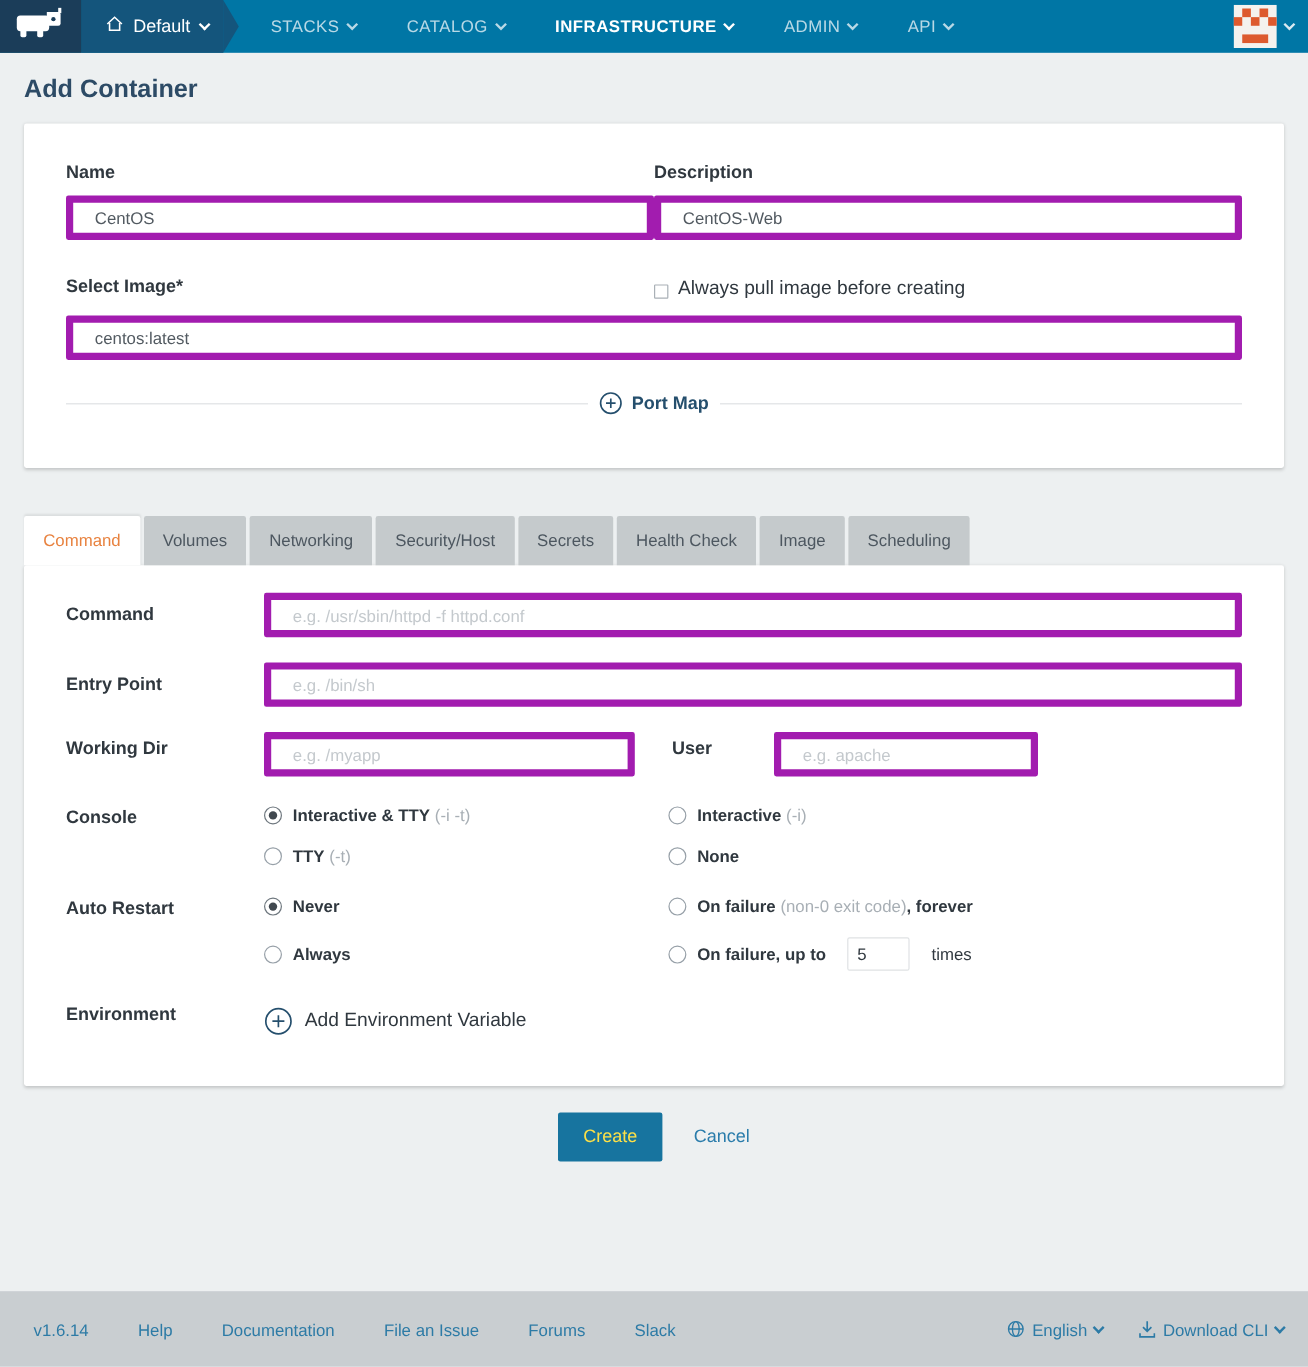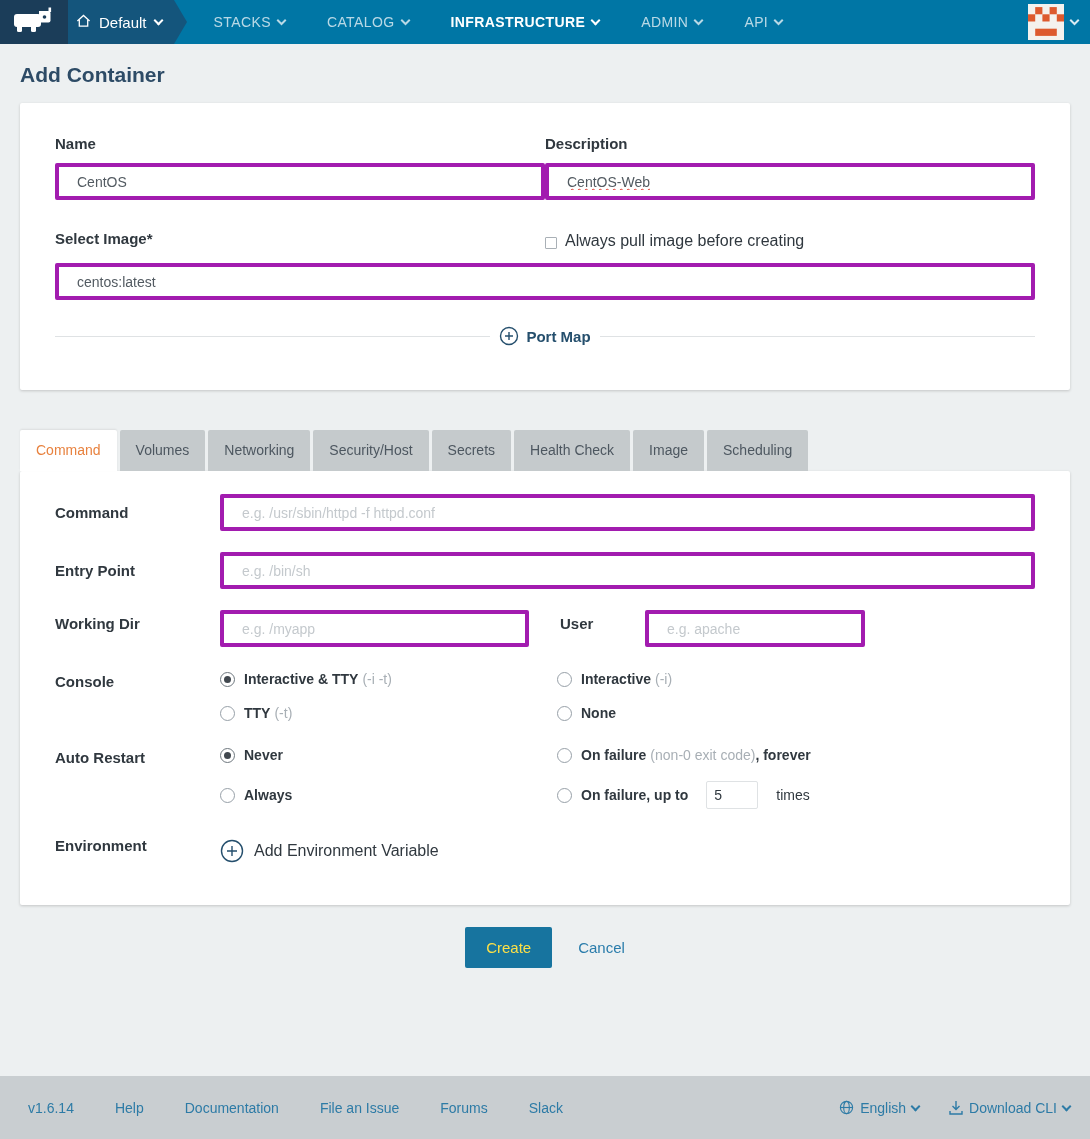--- a/index.html
+++ b/index.html
@@ -3,41 +3,41 @@
 <meta charset="utf-8">
 <style>
   * { margin:0; padding:0; box-sizing:border-box; }
   html,body { width:1090px; }
   body { font-family:"Liberation Sans", sans-serif; background:#edf0f1; color:#30383f; }
   .app { position:relative; width:1090px; height:1139px; overflow:hidden; }
 
   
   .navbar { height:44px; background:#0076a5; display:flex; align-items:stretch; }
   .logo-block { width:68px; background:#1b3d59; display:flex; align-items:center; justify-content:center; }
-  .env-block { background:#14557c; color:#fff; display:flex; align-items:center; gap:8px; padding:0 12px 0 8px; font-size:15px; cursor:pointer; }
+  .env-block { background:#14557c; color:#fff; display:flex; align-items:center; gap:8px; padding:0 12px 0 20px; font-size:15px; cursor:pointer; }
   .env-arrow { width:0; height:0; border-top:22px solid transparent; border-bottom:22px solid transparent; border-left:13px solid #14557c; }
   .nav-items { display:flex; align-items:center; margin-left:6px; }
   .nav-item { padding:0 21px; height:44px; display:flex; align-items:center; gap:7px; color:rgba(255,255,255,.72); font-size:14px; letter-spacing:.4px; cursor:pointer; }
   .nav-item.active { color:#fff; font-weight:bold;text-align:right; }
   .nav-right { margin-left:auto; display:flex; align-items:center; gap:7px; padding-right:12px; }
   .chev { display:inline-block; width:7px; height:7px; border-right:2px solid currentColor; border-bottom:2px solid currentColor; transform:rotate(45deg); margin-top:-4px; }
   .avatar { width:36px; height:36px; display:block; }
 
   
   .page-header { padding:19px 20px 16px; }
   .page-title { font-size:21px; font-weight:bold; color:#2d4b66; }
 
   
   .card { margin:0 20px; background:#fff; box-shadow:0 1px 3px rgba(0,0,0,.18); border-radius:2px; }
   .card1 { padding:32px 35px 44px; }
   .grid2 { display:grid; grid-template-columns:1fr 1fr; }
   .flabel { font-weight:bold; font-size:15px; color:#30383f; display:block; margin-bottom:11px; }
-  input.text { width:100%; height:37px; border:4px solid #a21caf; border-radius:2px; padding:0 18px; font-size:14px; color:#525a61; font-family:inherit; outline:none; background:#fff; }
+  input.text { width:100%; height:37px; border:6px solid #a21caf; border-radius:2px; padding:0 18px; font-size:14px; color:#525a61; font-family:inherit; outline:none; background:#fff; }
   input.text::placeholder { color:#c4c9cd; }
-  input.misspelled { text-decoration:underline; text-decoration-style:wavy; text-decoration-color:#e03a2f; text-decoration-thickness:1px; }
+  input.misspelled { text-decoration-style:wavy; text-decoration-color:#e03a2f; text-decoration-thickness:1px; }
   .row-gap { margin-top:30px; }
   .check-line { display:flex; align-items:center; gap:8px; font-size:16px; color:#30383f; padding-top:2px; cursor:pointer; }
   .checkbox { width:12px; height:12px; border:1px solid #a9b0b6; border-radius:1px; background:#fff; margin-top:3px; flex:none; }
   .full-input { margin-top:13px; }
 
   .portmap-row { display:flex; align-items:center; gap:9px; margin-top:26px; }
   .hline { flex:1; height:1px; background:#dfe2e4; }
   .add-link { display:flex; align-items:center; gap:7px; color:#254f6d; font-size:15px; font-weight:bold; cursor:pointer; white-space:nowrap; }
 
   

